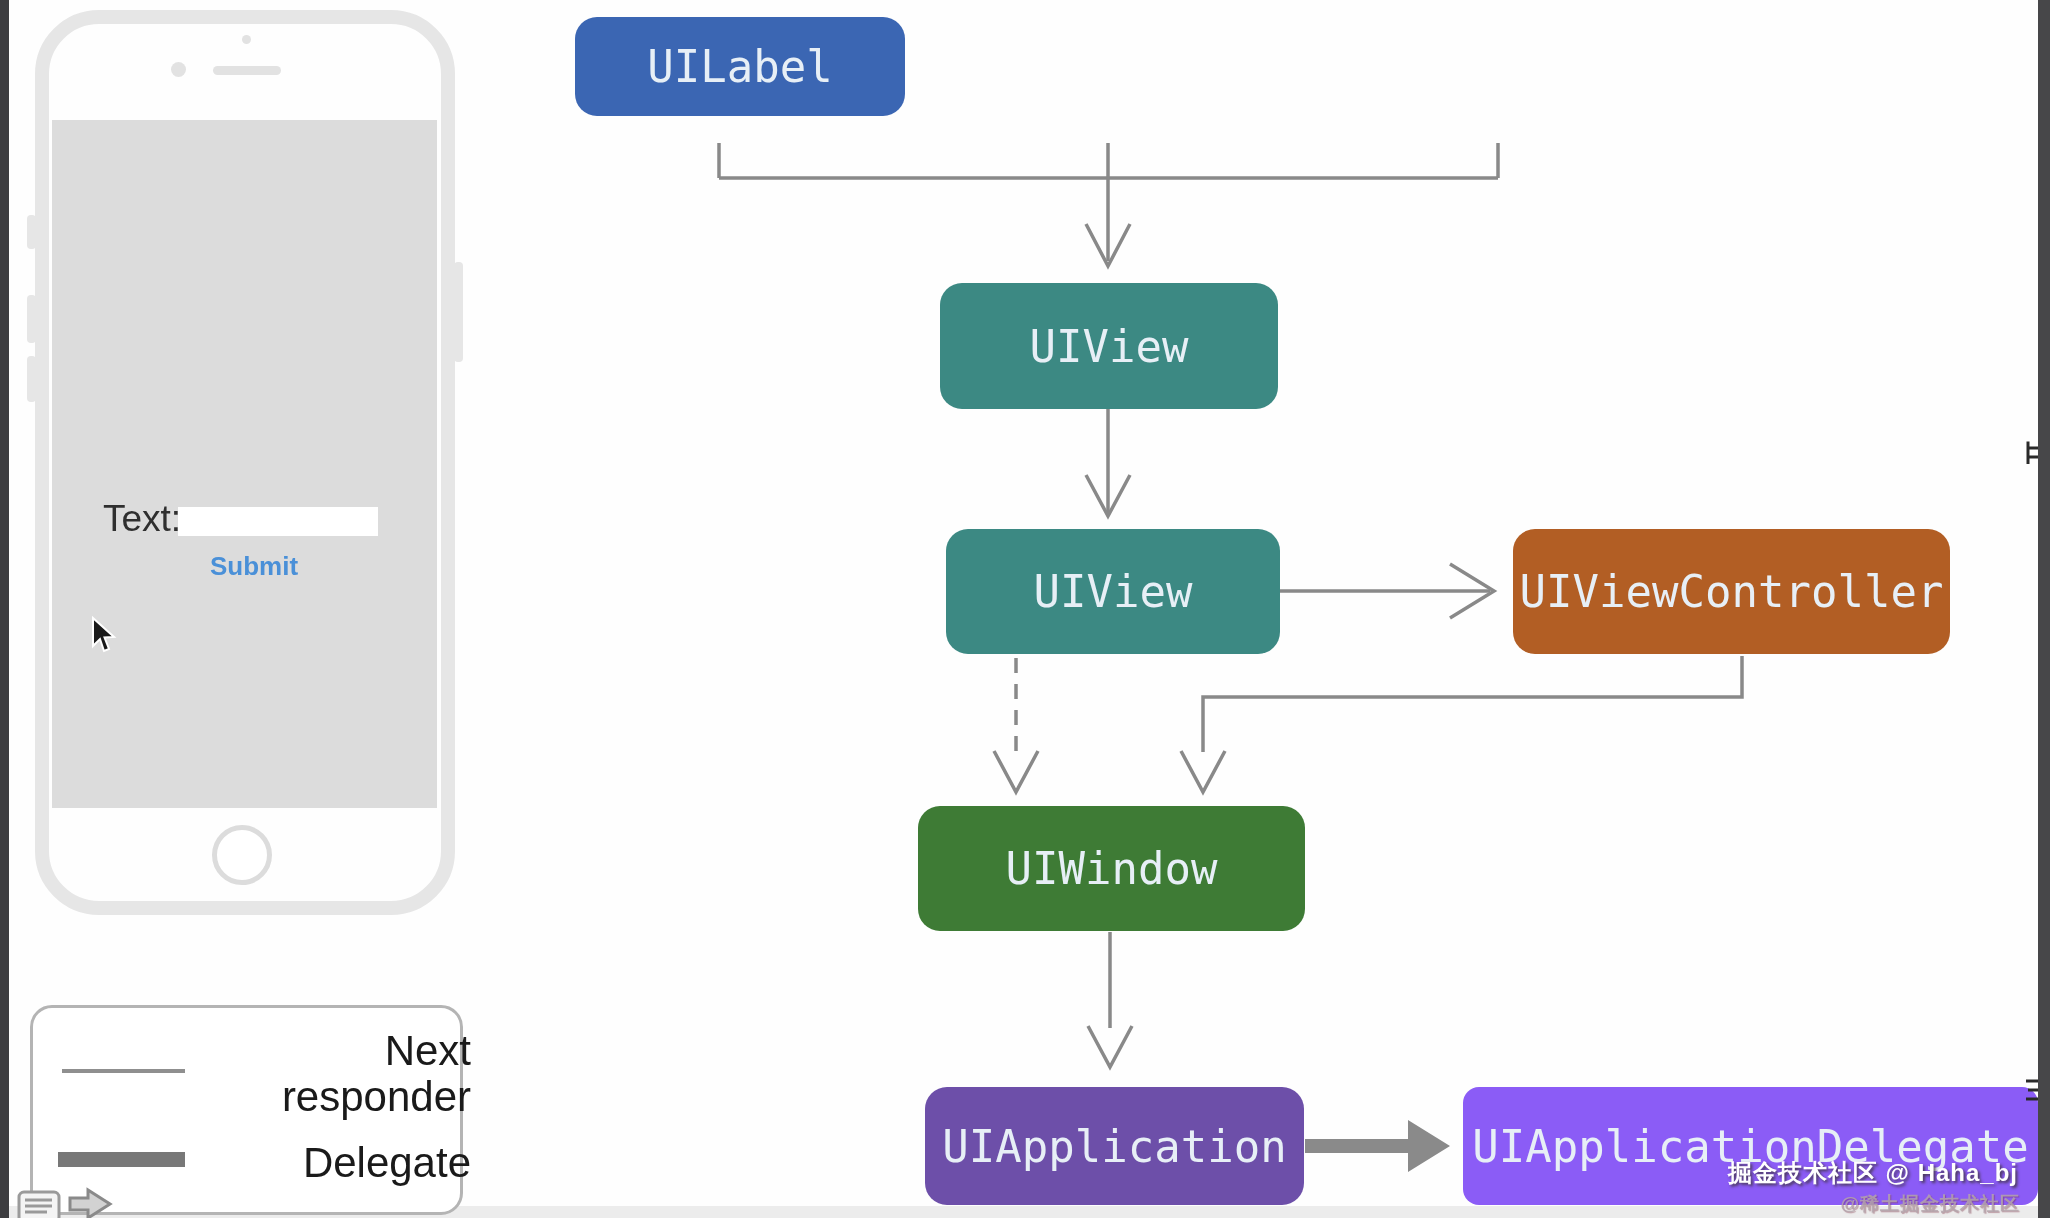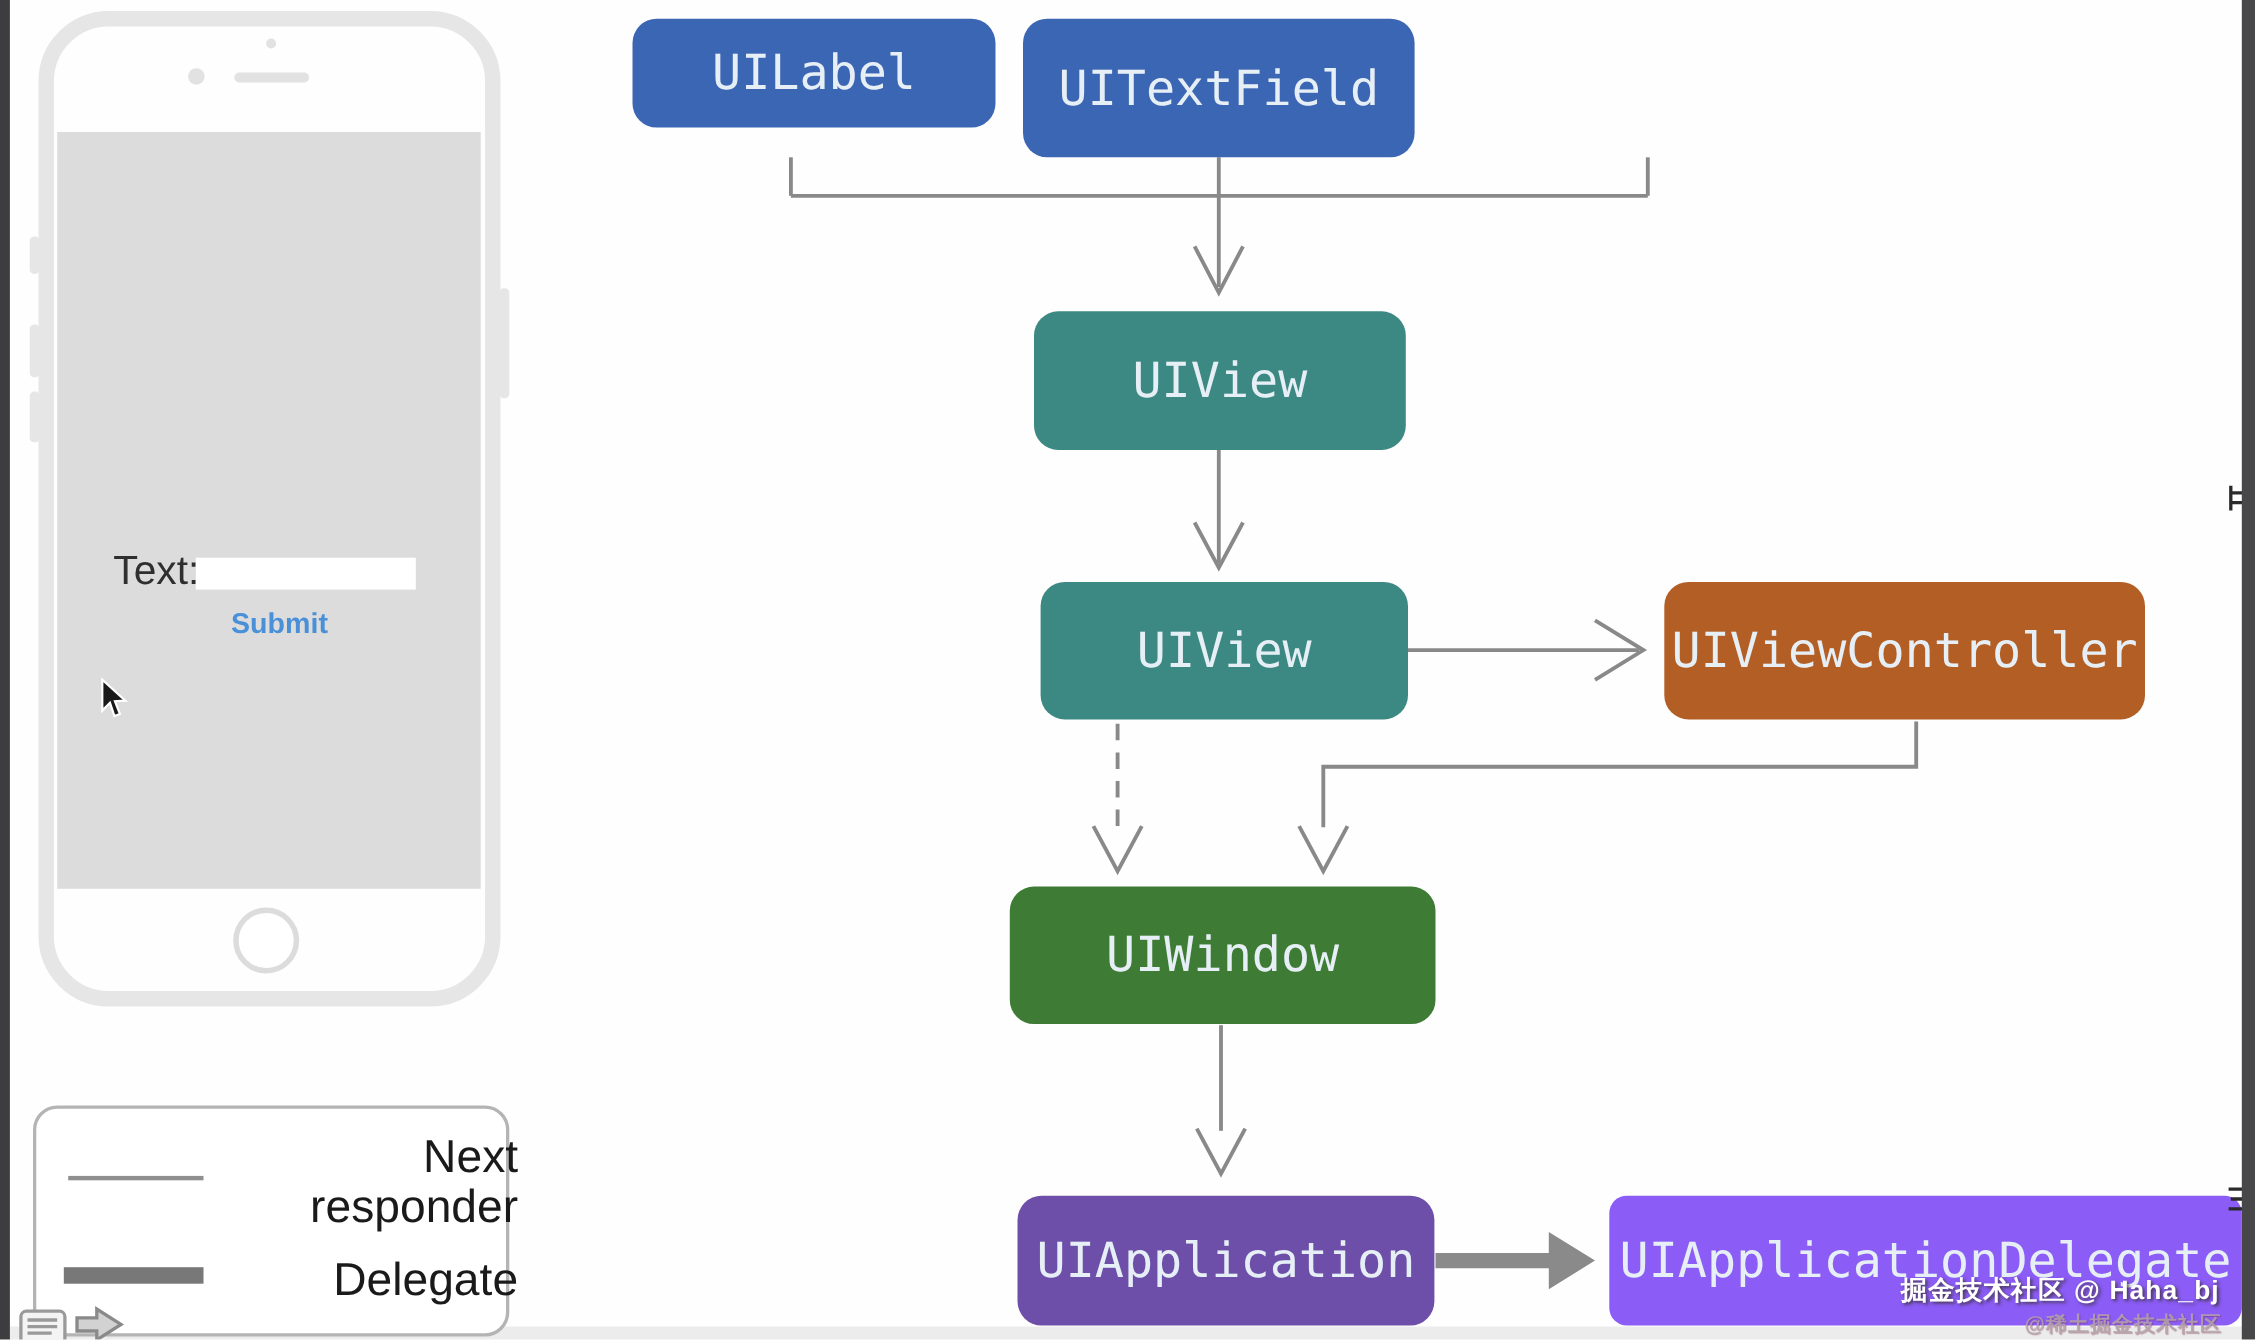--- a/index.html
+++ b/index.html
@@ -133,21 +133,20 @@
       <path d="M1181 751 L1203 792 L1225 751"></path>
 
       <path d="M1110 932 V1028"></path>
       <path d="M1088 1026 L1110 1067 L1132 1026"></path>
     </g>
 
     <path d="M1305 1139 L1408 1139 L1408 1120 L1450 1146 L1408 1172 L1408 1153 L1305 1153 Z" fill="#8a8a8a"></path>
   </svg>
 
   <div class="node n-uilabel" style="background-color: rgb(59, 102, 179);">UILabel</div>
-  <div class="node n-uitextfield" style="background-color: rgb(59, 102, 179);">UITextField</div>
   <div class="node n-uiview-top" style="background-color: rgb(60, 137, 131);">UIView</div>
   <div class="node n-uiview-mid" style="background-color: rgb(60, 137, 131);">UIView</div>
   <div class="node n-uiviewcontroller" style="background-color: rgb(178, 94, 36);">UIViewController</div>
   <div class="node n-uiwindow" style="background-color: rgb(62, 123, 53);">UIWindow</div>
   <div class="node n-uiapplication" style="background-color: rgb(109, 79, 169);">UIApplication</div>
   <div class="node n-uiappdelegate" style="background-color: #8b5cf6; border-radius: 16px;">UIApplicationDelegate</div>
 
   <div class="watermark-1">掘金技术社区 @ Haha_bj</div>
   <div class="watermark-2">@稀土掘金技术社区</div>
 

